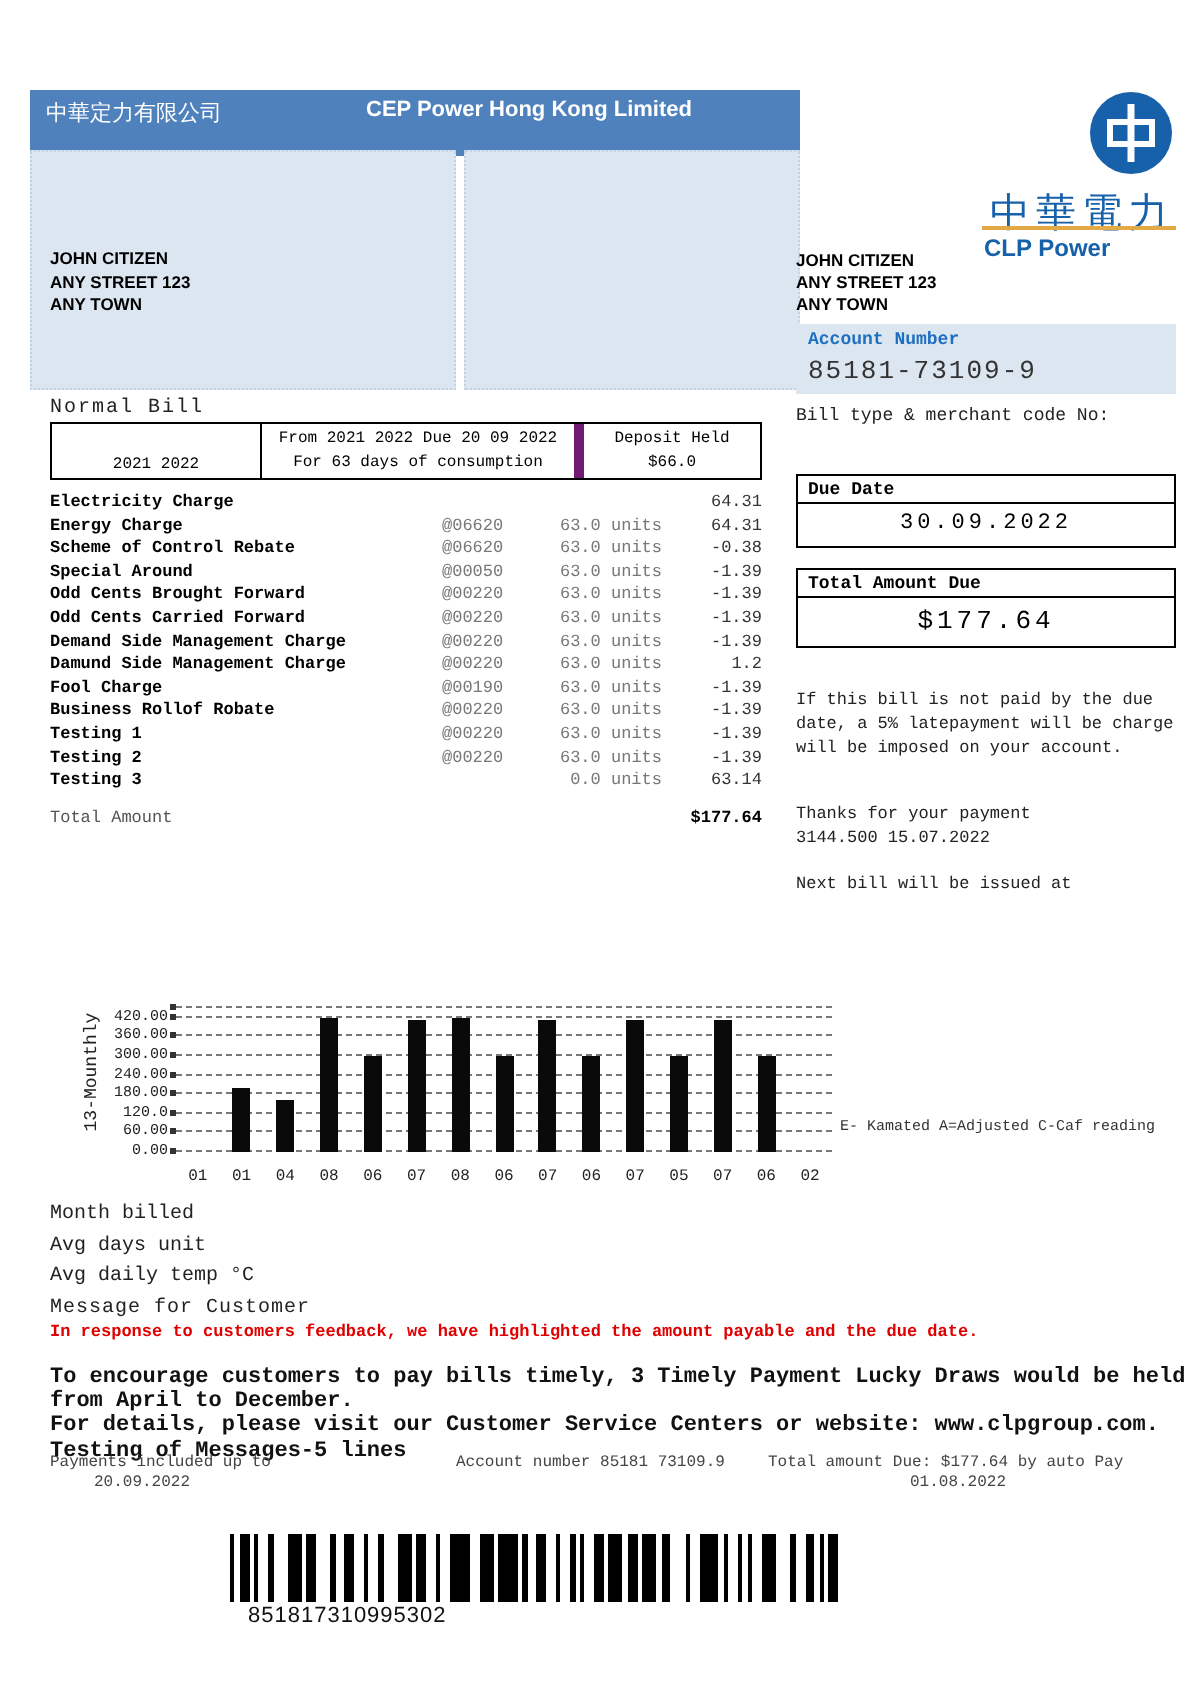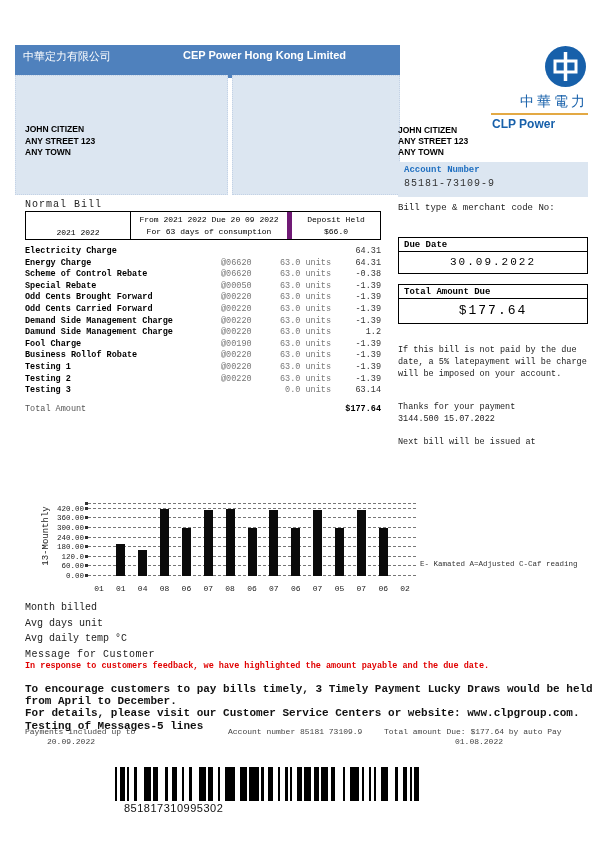--- a/index.html
+++ b/index.html
@@ -17,30 +17,30 @@
   .company-zh { font-size:11px; margin-left:8px; width:150px; }
   .company-en { font-size:11px; font-weight:bold; font-family:"Liberation Sans",sans-serif; margin-left:10px; }
 
   .addr-cell { position:absolute; top:75px; height:120px; background:#dce6f1; border:1px dotted #c3d2e6; }
   .addr-cell.left { left:15px; width:213px; }
   .addr-cell.right { left:232px; width:168px; }
   .addressee { position:absolute; left:25px; top:124px; font-size:8.5px; line-height:11.5px; font-weight:bold; }
 
   
   .logo-circle { position:absolute; left:545px; top:46px; width:41px; height:41px; }
-  .logo-zh { position:absolute; left:520px; top:93px; color:#1760aa; font-size:14px; letter-spacing:3px;
+  .logo-zh { position:absolute; left:495px; top:93px; color:#1760aa; font-size:20px; letter-spacing:3px;
     font-family:"Liberation Sans",sans-serif; }
   .logo-rule { position:absolute; left:491px; top:113px; width:97px; height:2px; background:#e3a944; }
   .logo-en { position:absolute; left:492px; top:117px; color:#1760aa; font-size:12px; font-weight:bold;
     font-family:"Liberation Sans",sans-serif; }
 
   .addressee2 { position:absolute; left:398px; top:125px; font-size:8.5px; line-height:11px; font-weight:bold; }
   .account-box { position:absolute; left:398px; top:162px; width:190px; height:35px; background:#dce6f1; padding:3px 6px; }
   .account-label { color:#1f6fc0; font-weight:bold; font-size:9px; }
-  .account-number { color:#333; font-size:10px; margin-top:3px; letter-spacing:1px; }
+  .account-number { color:#333; font-size:13px; margin-top:3px; letter-spacing:1px; }
   .bill-type { position:absolute; left:398px; top:203px; font-size:9px; color:#222; }
 
   
   .normal-bill { position:absolute; left:25px; top:199px; font-size:10px; letter-spacing:1px; color:#222; }
   .bill-table { position:absolute; left:25px; top:211px; width:356px; height:29px;
     border:1px solid #000; display:flex; font-size:8px; }
   .bt-col { display:flex; flex-direction:column; justify-content:center; text-align:center; }
   .bt-c1 { width:105px; border-right:1px solid #000; justify-content:flex-end; padding-bottom:2px; }
   .bt-c2 { width:161px; border-right:5px solid #701a75; line-height:12px; }
   .bt-c3 { flex:1; line-height:12px; }
@@ -166,21 +166,21 @@
         <span class="c-units">63.0 units</span>
         <span class="c-amt">64.31</span>
       </div>
       <div class="charge-row">
         <span class="c-name">Scheme of Control Rebate</span>
         <span class="c-rate">@06620</span>
         <span class="c-units">63.0 units</span>
         <span class="c-amt">-0.38</span>
       </div>
       <div class="charge-row">
-        <span class="c-name">Special Rebate</span>
+        <span class="c-name">Special Around</span>
         <span class="c-rate">@00050</span>
         <span class="c-units">63.0 units</span>
         <span class="c-amt">-1.39</span>
       </div>
       <div class="charge-row">
         <span class="c-name">Odd Cents Brought Forward</span>
         <span class="c-rate">@00220</span>
         <span class="c-units">63.0 units</span>
         <span class="c-amt">-1.39</span>
       </div>

